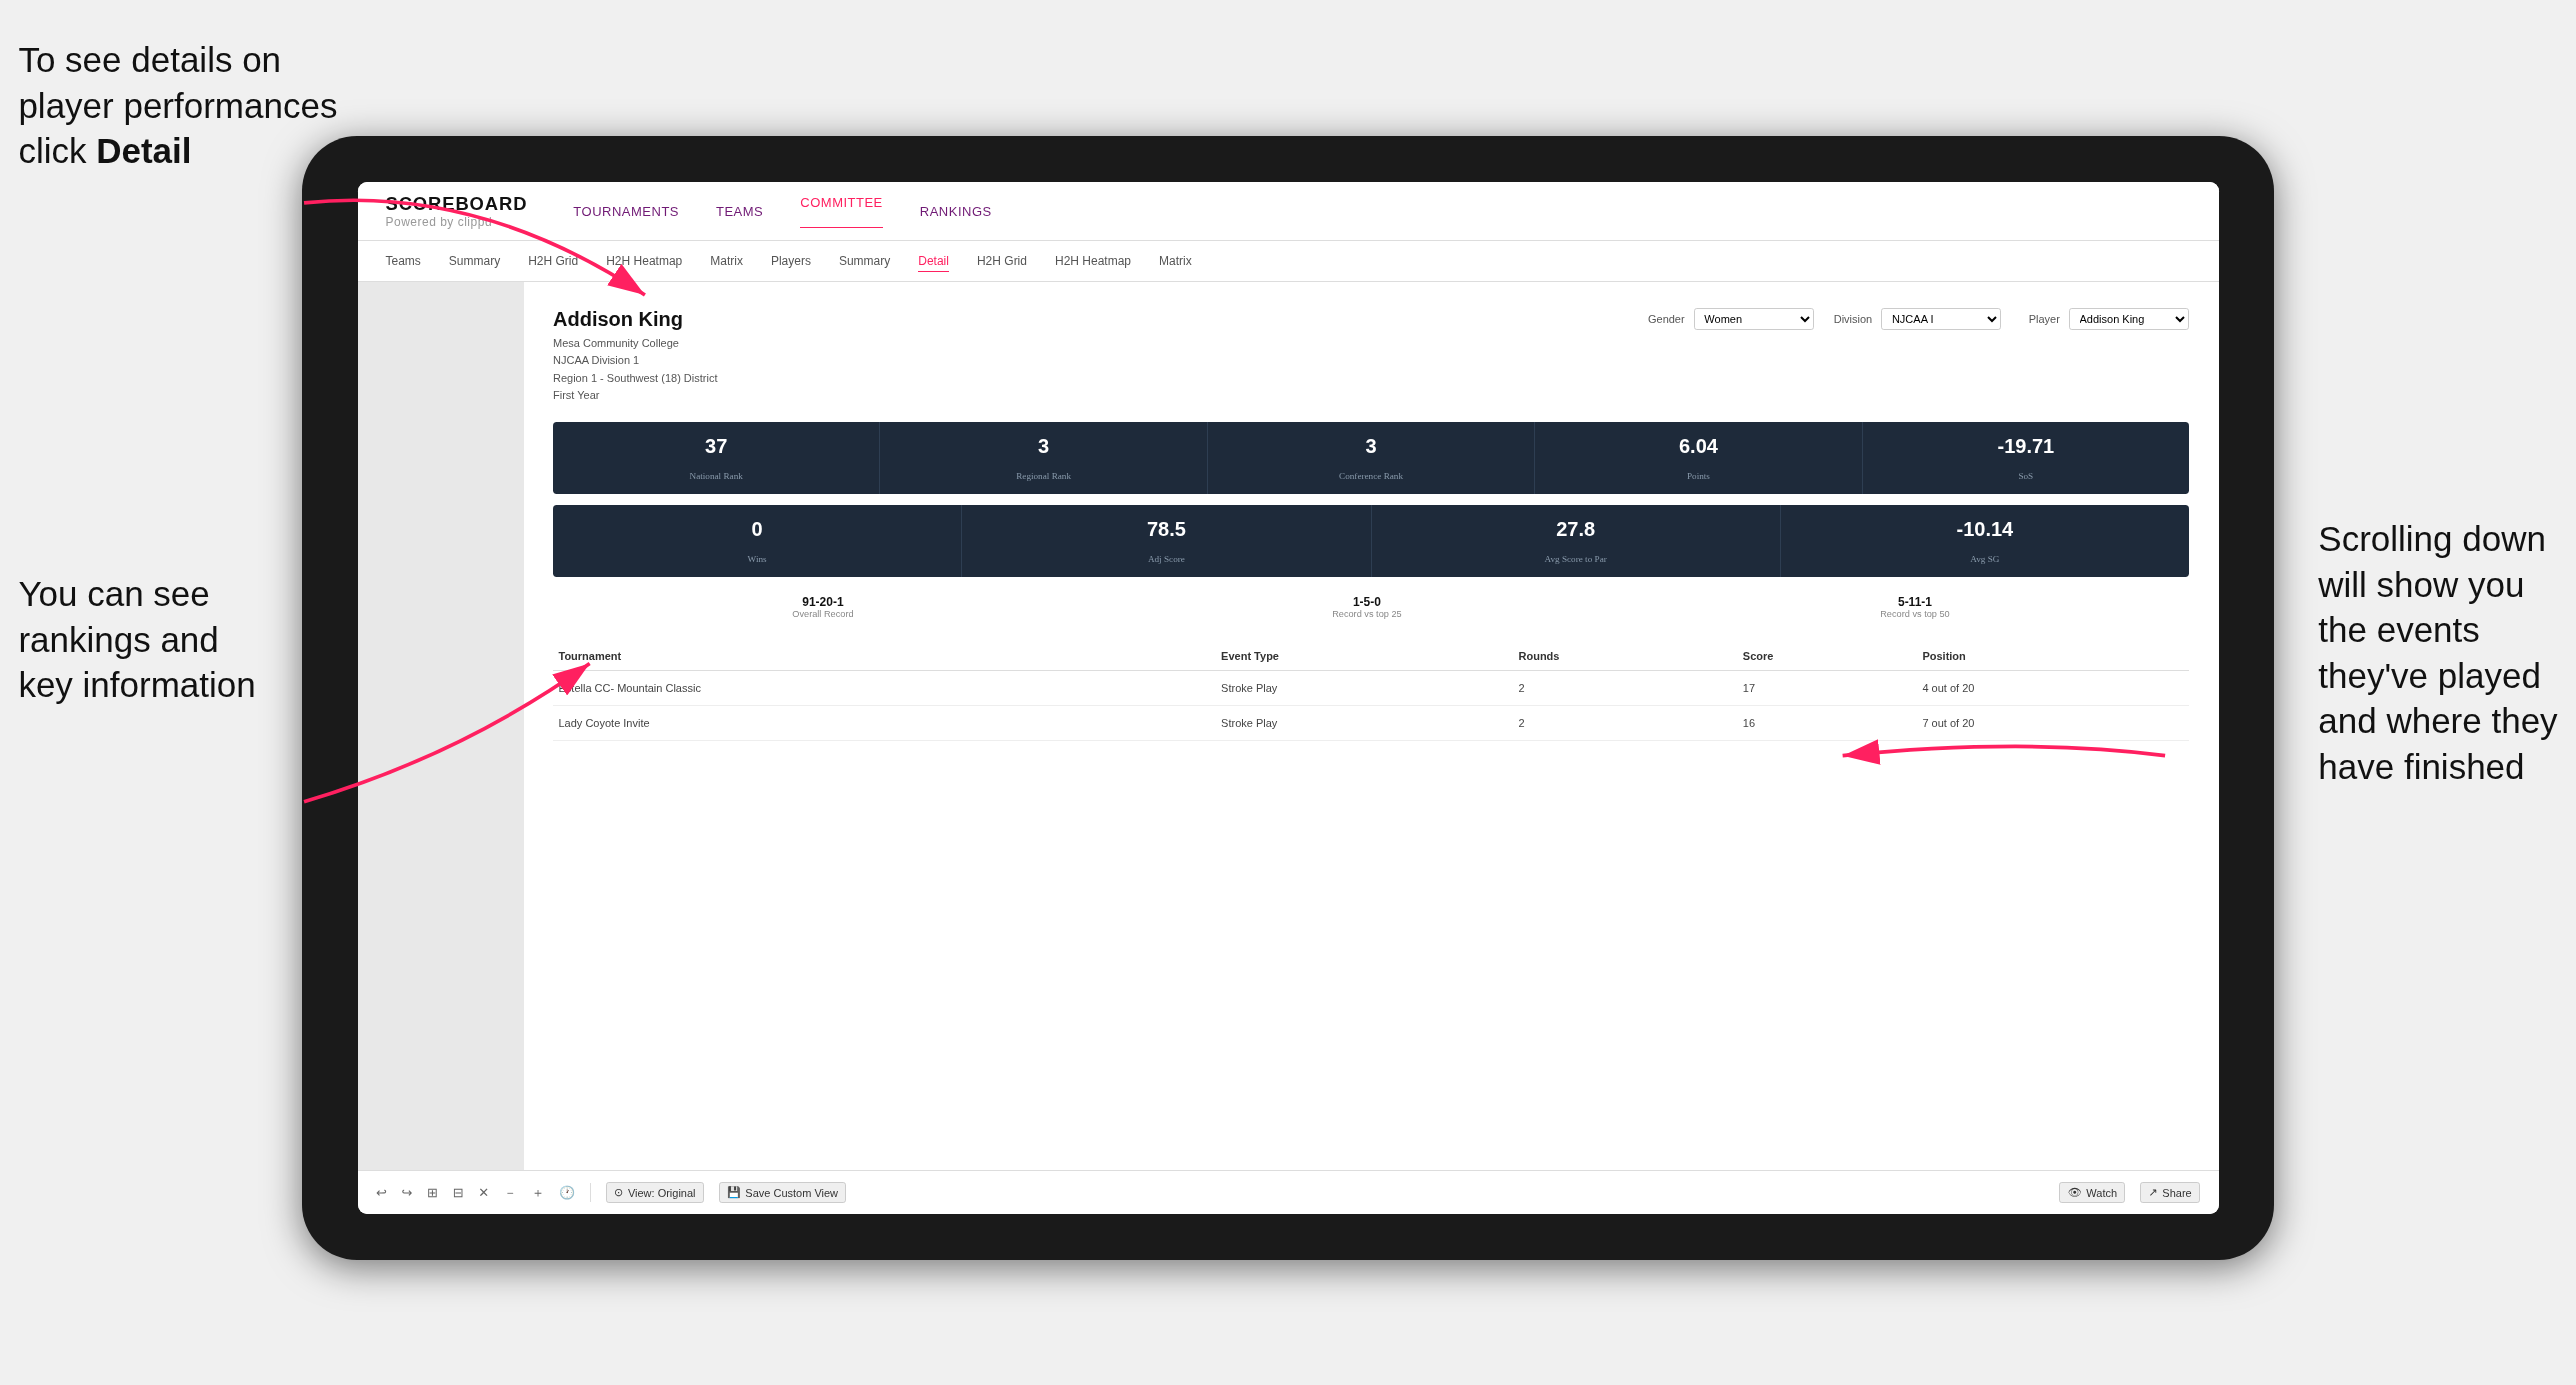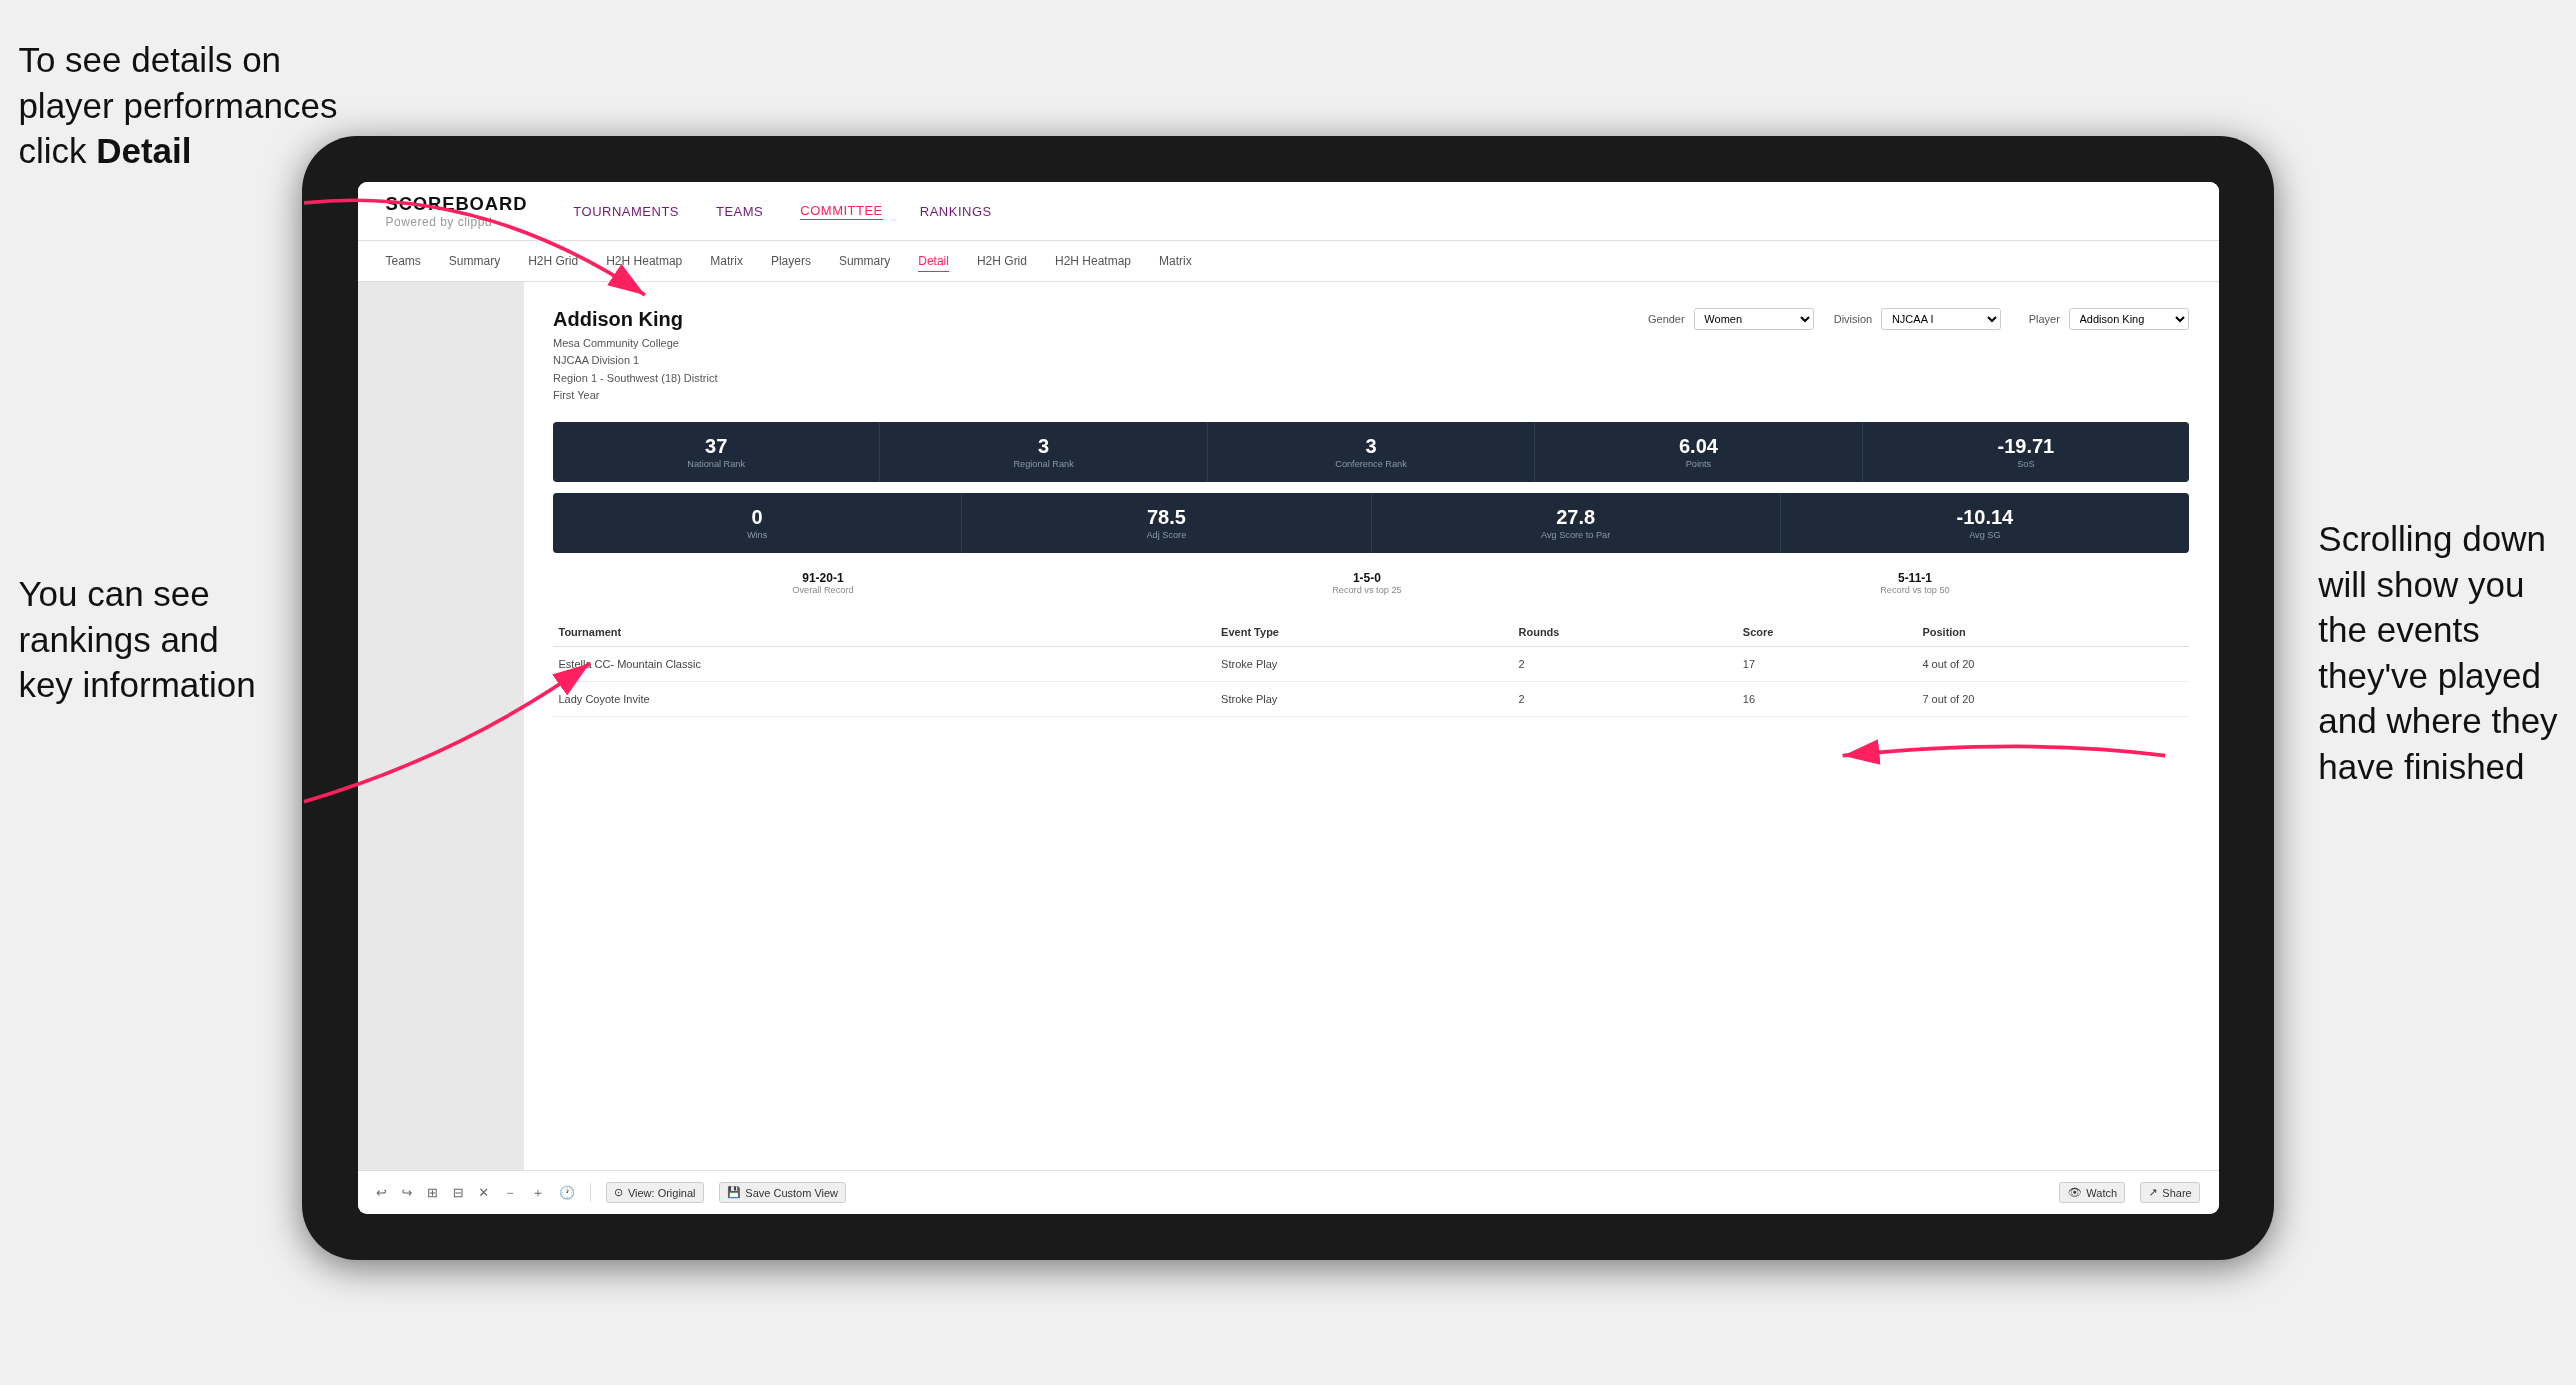--- a/index.html
+++ b/index.html
@@ -92,21 +92,21 @@
     .nav-item {
       font-size: 13px;
       color: #701a75;
       cursor: pointer;
       text-transform: uppercase;
       letter-spacing: 0.5px;
     }
     .nav-item.active {
       color: #ff2060;
       border-bottom: 1.8px solid #ff2060;
-      padding-bottom: 1px;
+      padding-bottom: 17px;
     }
 
     
     .sub-nav {
       background: #fff;
       border-bottom: 0.9px solid #ddd;
       padding: 0 28px;
       height: 41px;
       display: flex;
       align-items: center;
@@ -210,21 +210,22 @@
     .stat-value {
       font-size: 20px;
       font-weight: 700;
       color: #fff;
       display: block;
     }
     .stat-label {
       font-size: 9.2px;
       color: #8899aa;
       display: block;
-      margin-top: 1px;
+      margin-top: 13px;
+      font-family: Liberation Serif, serif;
     }
 
     
     .record-row {
       display: flex;
       justify-content: space-around;
       margin-bottom: 16.6px;
       padding: 7.4px 0;
     }
     .record-item {

